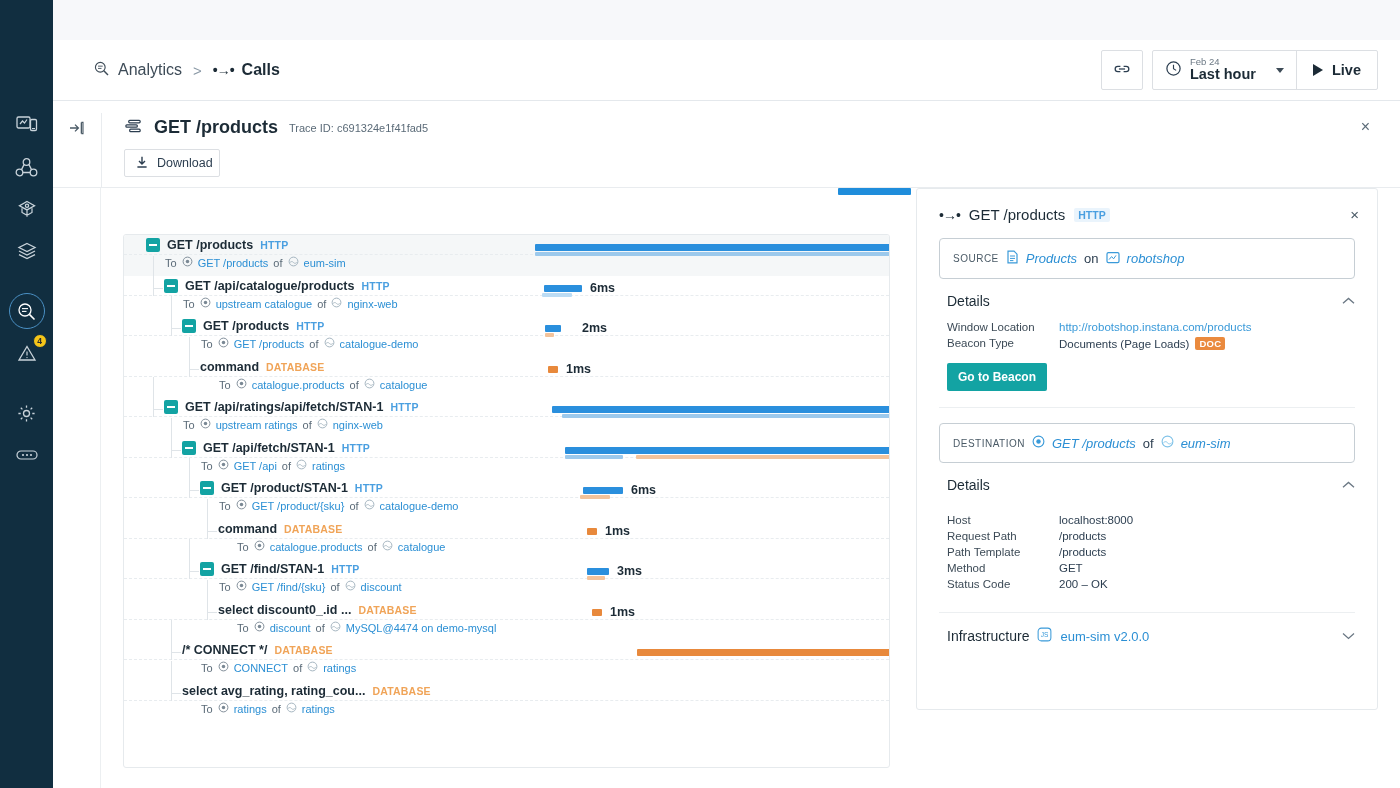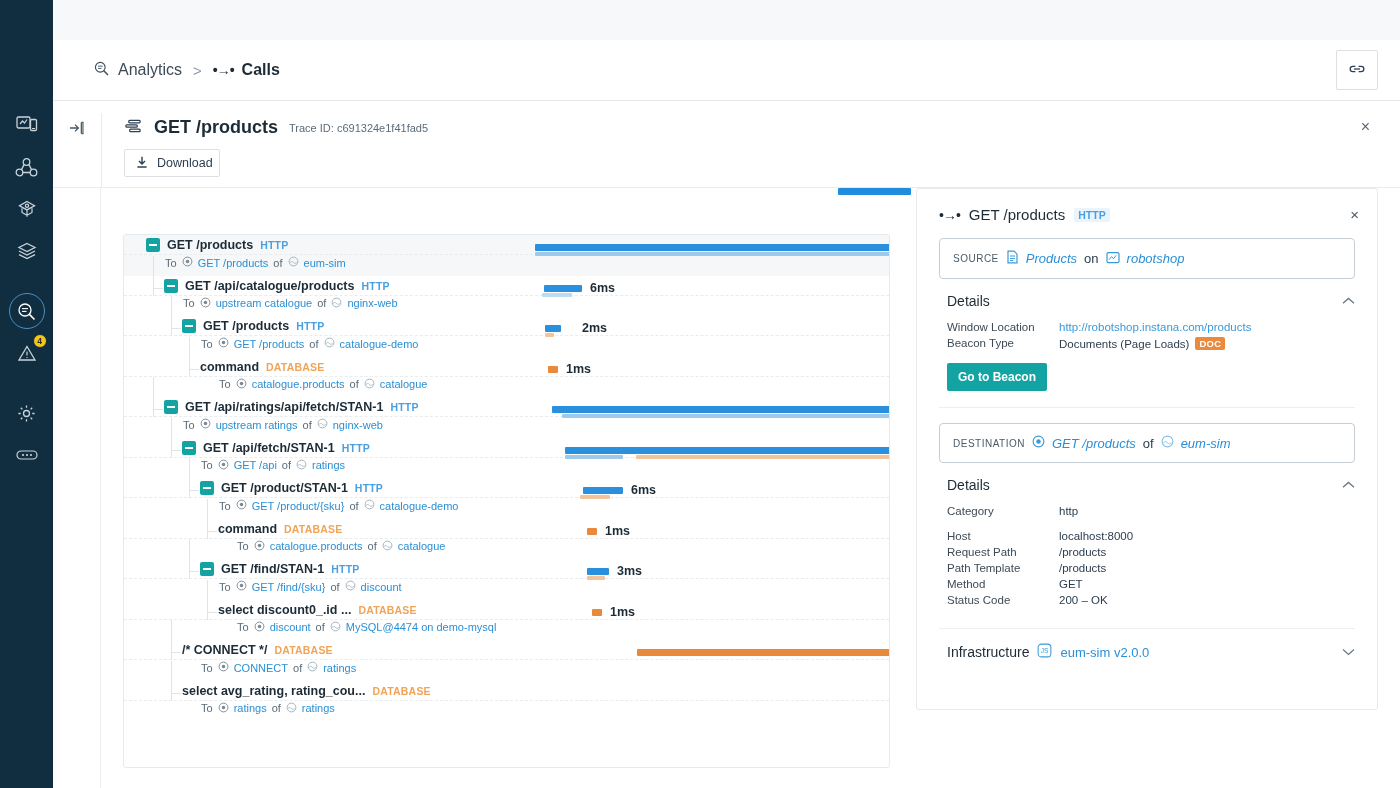--- a/index.html
+++ b/index.html
@@ -111,21 +111,21 @@
   .row-main { position: absolute; top: 3px; display: flex; align-items: center; gap: 7px; white-space: nowrap; }
   .toggle {
     width: 14px; height: 14px; background: #13a3a3; border-radius: 2px;
     display: flex; align-items: center; justify-content: center; flex: 0 0 14px; cursor: pointer;
   }
   .toggle i { display: block; width: 8px; height: 2px; background: #fff; }
   .row-name { font-size: 12.5px; font-weight: bold; color: #1c2b36; }
   .tag { font-size: 10.5px; font-weight: bold; letter-spacing: .2px; }
   .tag.http { color: #4a9fe0; }
   .tag.db { color: #f0a458; }
-  .row-sub { position: absolute; top: 21px; font-size: 11px; color: #5b6b78; display: flex; align-items: center; gap: 5px; white-space: nowrap; }
+  .row-sub { position: absolute; top: 21px; font-size: 11px; color: #5b6b78; display: flex; align-items: flex-end; gap: 5px; white-space: nowrap; }
   .row-sub a { color: #2b8fd4; text-decoration: none; }
   .row-sub .of { color: #5b6b78; }
   .ep-ico, .svc-ico { display:inline-block; vertical-align:middle; }
   .tree-v { position: absolute; width: 1px; background: #dfe4e8; }
   .tree-h { position: absolute; height: 1px; background: #dfe4e8; }
 
   .bar { position: absolute; height: 7px; border-radius: 1px; }
   .bar.blue { background: #2a8fdd; }
   .bar.blue-lt { background: #9cc9ec; }
   .bar.blue-lt2 { background: #bcdcf4; }
@@ -282,20 +282,39 @@
         </div>
       </div>
       <div class="top-actions">
         <div class="btn-box btn-link">
           <span>
             <svg width="18" height="14" viewBox="0 0 20 14" fill="none" stroke="#2c3e50" stroke-width="1.4">
               <path d="M8.2 4H5.4a3 3 0 000 6h2.8M11.8 4h2.8a3 3 0 010 6h-2.8"></path>
               <line x1="6.6" y1="7" x2="13.4" y2="7"></line>
             </svg>
           </span>
+        </div>
+        <div class="timegroup">
+          <div class="time-btn">
+            <span>
+              <svg width="17" height="17" viewBox="0 0 18 18" fill="none" stroke="#2c3e50" stroke-width="1.3">
+                <circle cx="9" cy="9" r="7"></circle>
+                <path d="M9 5v4.3l2.8 1.7" stroke-width="1.2"></path>
+              </svg>
+            </span>
+            <span class="time-txt">
+              <span class="time-sub" style="display:block">Feb 24</span>
+              <span class="time-main" style="display:block">Last hour</span>
+            </span>
+            <span class="caret"></span>
+          </div>
+          <div class="live-btn">
+            <span class="play"></span>
+            <span class="live-txt">Live</span>
+          </div>
         </div>
       </div>
     </div>
 
     <div class="trace-head">
       <div class="collapse-col">
         <span>
           <svg width="18" height="18" viewBox="0 0 18 18" fill="none" stroke="#4a5a66" stroke-width="1.3">
             <path d="M2 9h8M7 5.6L10.4 9 7 12.4"></path>
             <path d="M13.4 3.4v11.2" stroke-width="1.4"></path>
@@ -739,24 +758,20 @@
           <div class="section nb">
             <div class="sec-head">
               <span class="sec-title">Details</span>
               <span class="chev">
                 <svg width="13" height="8" viewBox="0 0 13 8" fill="none" stroke="#6b7884" stroke-width="1.3">
                     <path d="M1 6.2L6.5 1.4 12 6.2"></path>
                   </svg>
               </span>
             </div>
             <div id="dest-rows">
-                <div class="kv">
-                  <span class="k">Category</span>
-                  <span class="v">http</span>
-                </div>
                 <div class="gap"></div>
                 <div class="kv">
                   <span class="k">Host</span>
                   <span class="v">localhost:8000</span>
                 </div>
                 <div class="kv">
                   <span class="k">Request Path</span>
                   <span class="v">/products</span>
                 </div>
                 <div class="kv">

